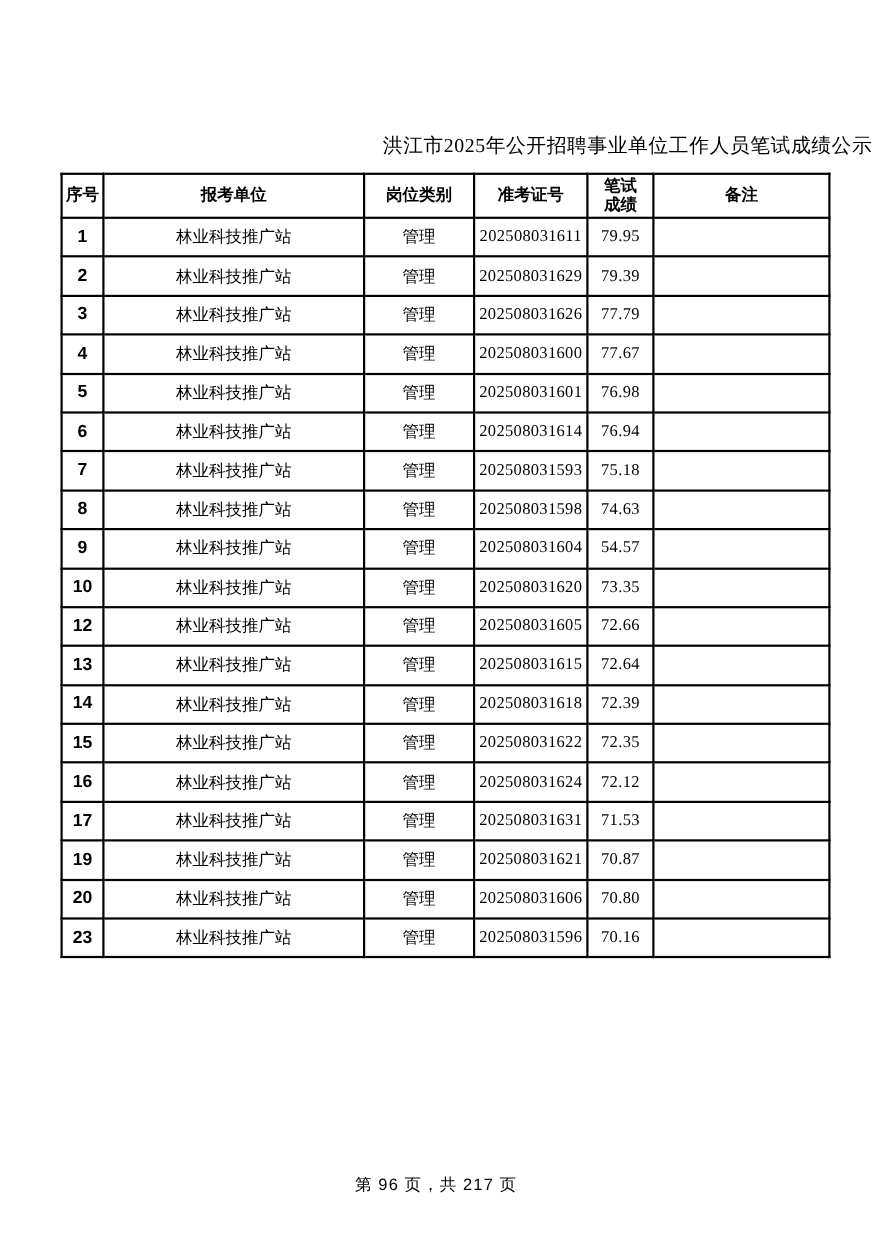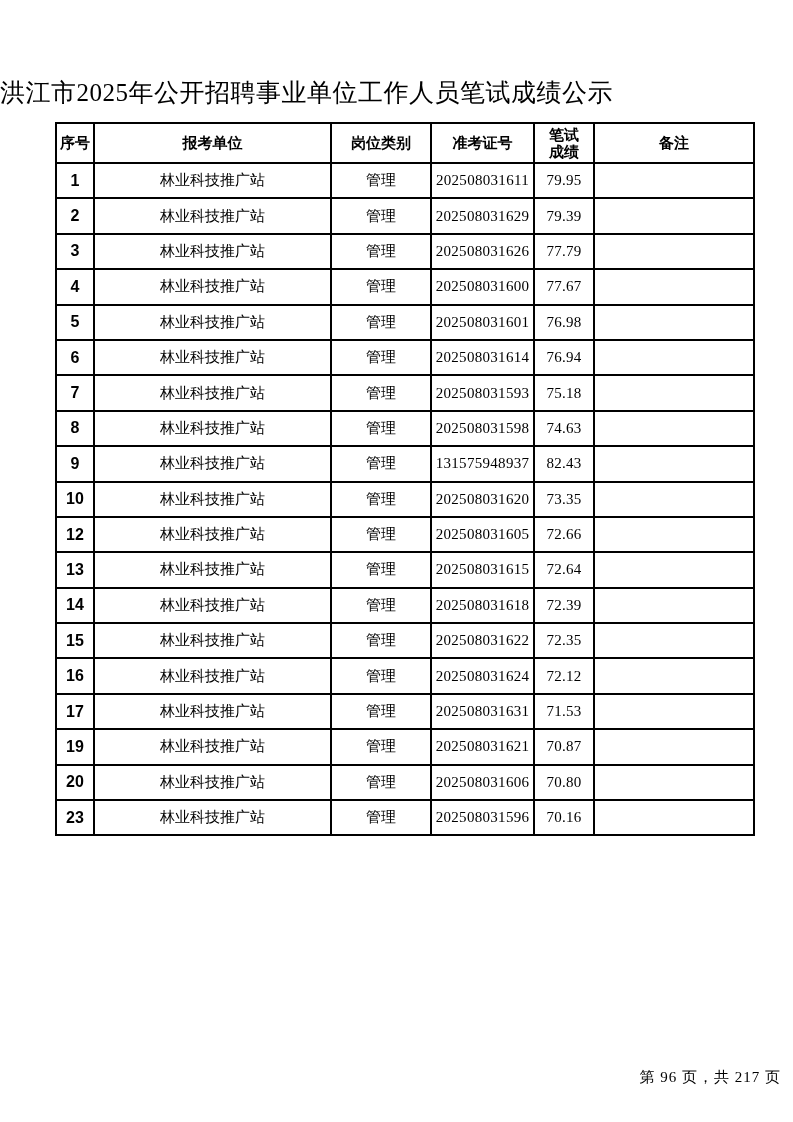--- a/index.html
+++ b/index.html
@@ -11,23 +11,23 @@
   body {
     width: 793px;
     height: 1122px;
     position: relative;
     font-family: "Liberation Serif", "DejaVu Serif", serif;
     color: #000000;
     overflow: hidden;
   }
   .doc-title {
     margin: 0;
-    padding-top: 76px;
-    text-align: left;
-    font-size: 25px;
+    padding-top: 120px;
+    text-align: right;
+    font-size: 18px;
     font-weight: normal;
     font-family: "Liberation Serif", "DejaVu Serif", serif;
     letter-spacing: 0.5px;
     white-space: nowrap;
   }
   table.score-table {
     border-collapse: collapse;
     table-layout: fixed;
     margin: 13px 0 0 55px;
     width: 698px;
@@ -65,25 +65,25 @@
   col.c-no     { width: 38px; }
   col.c-unit   { width: 237px; }
   col.c-cat    { width: 100px; }
   col.c-ticket { width: 103px; }
   col.c-score  { width: 60px; }
   col.c-note   { width: 160px; }
   th.h-score { white-space: normal; word-break: break-all; padding: 0 12px; border-radius: 19px; }
   .page-footer {
     position: absolute;
     left: 0;
-    right: 12px;
+    right: 0;
     top: 1068px;
-    text-align: right;
+    text-align: center;
     font-size: 15px;
-    font-family: Liberation Serif, serif;
+    font-family: Liberation Sans, sans-serif;
     letter-spacing: 1px;
   }
 </style>
 </head>
 <body>
 
 <h1 class="doc-title">洪江市2025年公开招聘事业单位工作人员笔试成绩公示</h1>
 
 <table class="score-table">
   <colgroup>
@@ -174,22 +174,22 @@
     <td class="col-cat">管理</td>
     <td class="col-ticket">202508031598</td>
     <td class="col-score">74.63</td>
     <td class="col-note"></td>
   </tr>
 
   <tr>
     <td class="col-no">9</td>
     <td class="col-unit">林业科技推广站</td>
     <td class="col-cat">管理</td>
-    <td class="col-ticket">131575948937</td>
-    <td class="col-score">82.43</td>
+    <td class="col-ticket">202508031604</td>
+    <td class="col-score">54.57</td>
     <td class="col-note"></td>
   </tr>
 
   <tr>
     <td class="col-no">10</td>
     <td class="col-unit">林业科技推广站</td>
     <td class="col-cat">管理</td>
     <td class="col-ticket">202508031620</td>
     <td class="col-score">73.35</td>
     <td class="col-note"></td>

